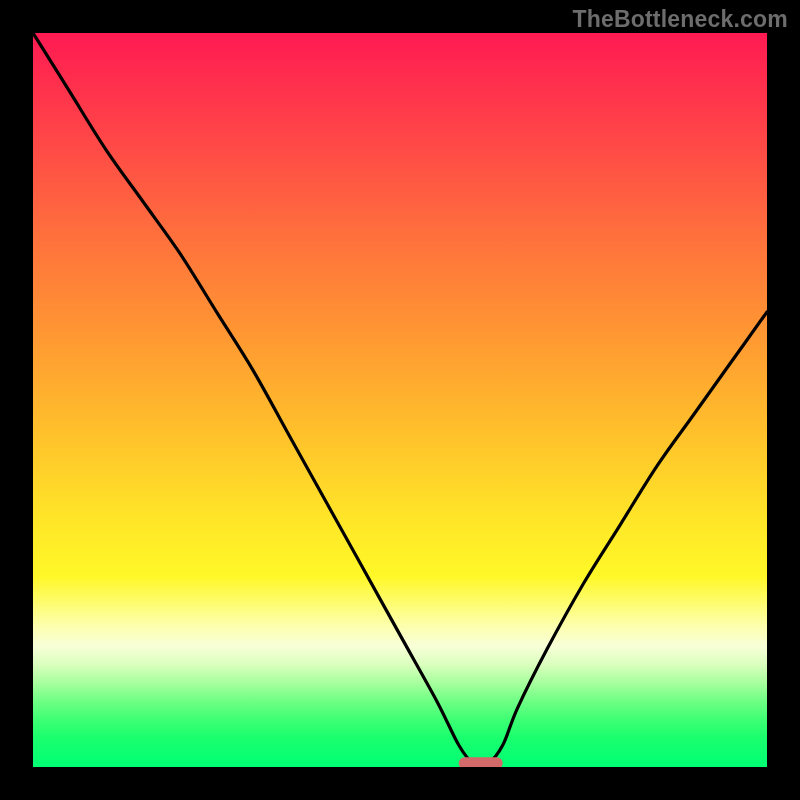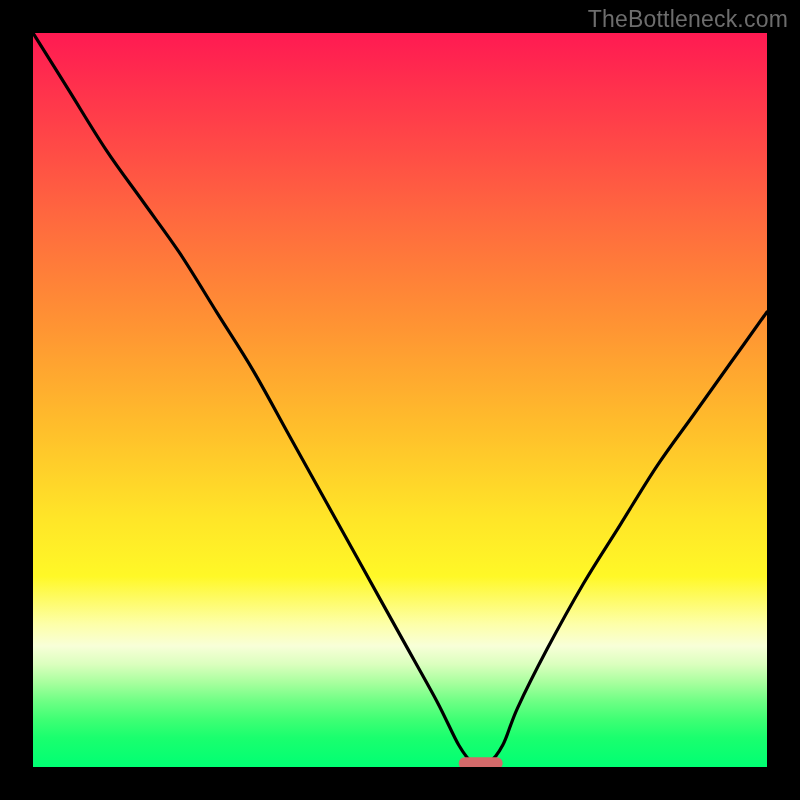--- a/index.html
+++ b/index.html
@@ -44,21 +44,21 @@
       #00ff73 100%
     );
   }
   .watermark {
     position: absolute;
     top: 6px;
     right: 12px;
     color: #6d6d6d;
     font-size: 23px;
     letter-spacing: 0.2px;
-    font-weight: 400;
+    font-weight: 700;
   }
   svg.curve {
     position: absolute;
     top: 0;
     left: 0;
   }
 </style>
 </head>
 <body>
 

